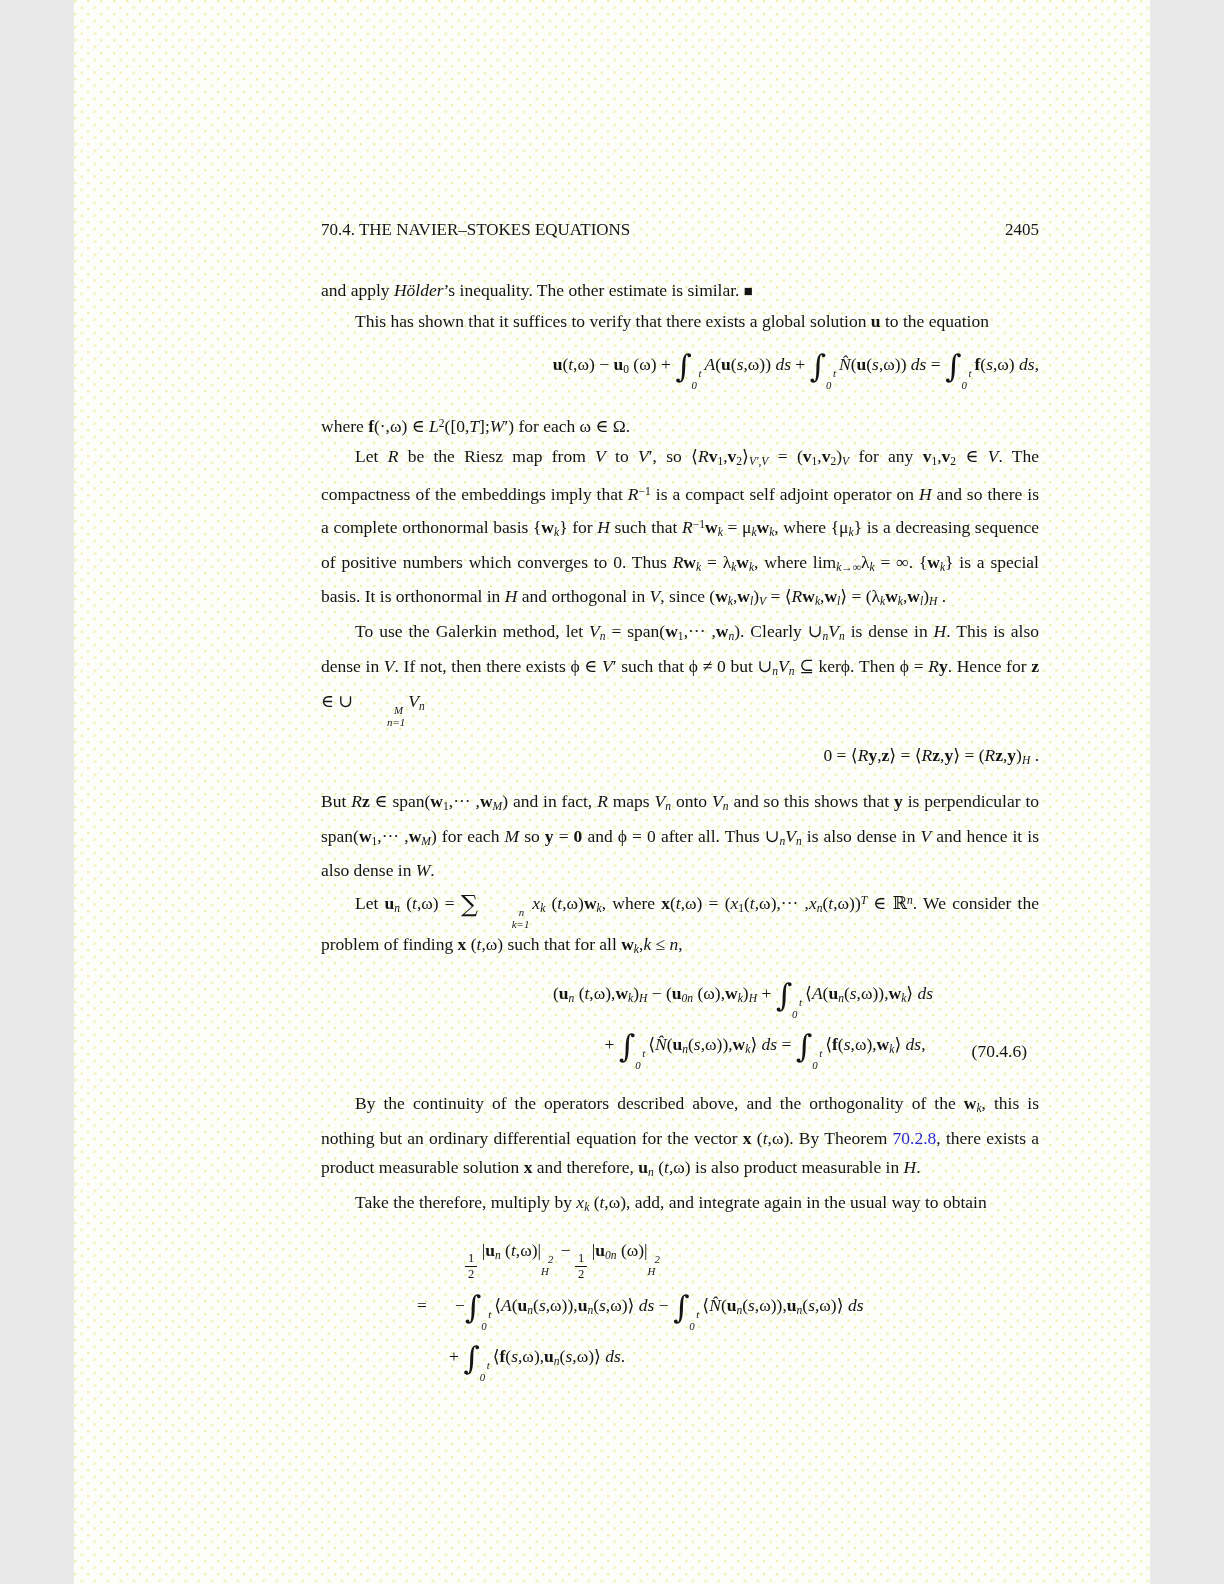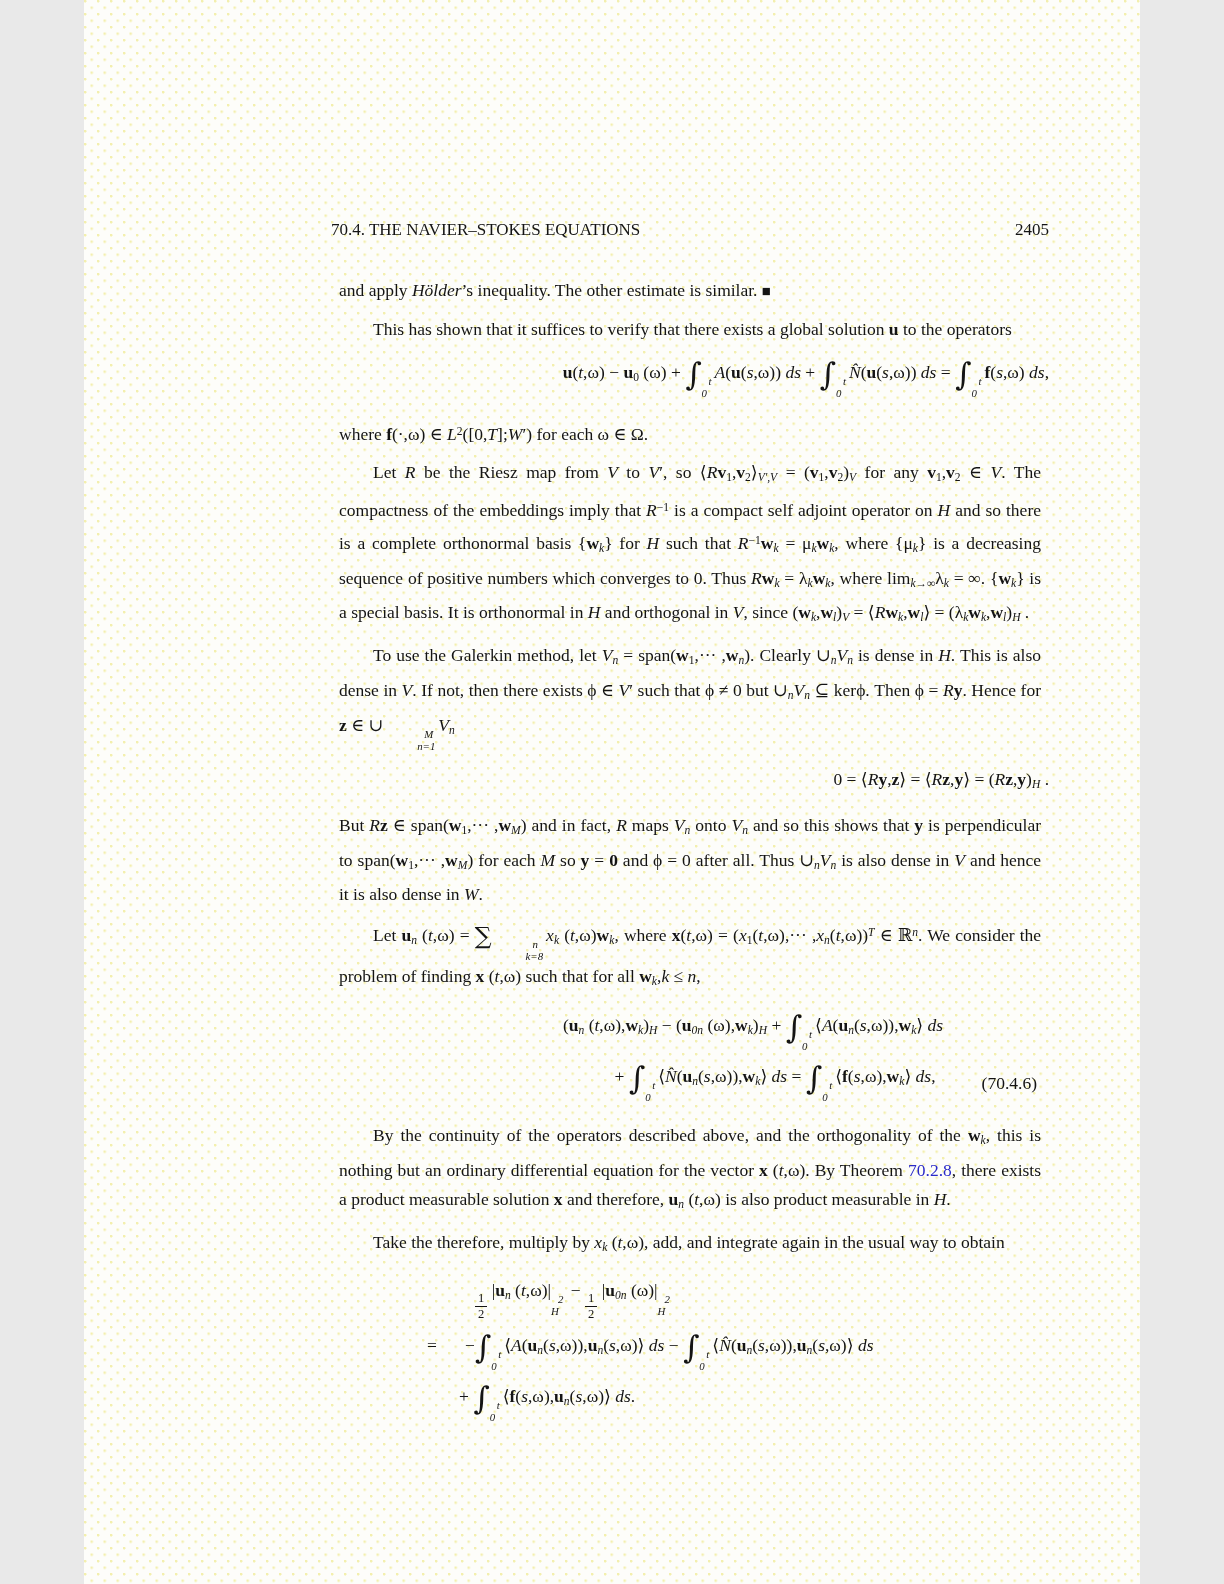--- a/index.html
+++ b/index.html
@@ -11,24 +11,25 @@
     background-color:#fdfdfa;
     background-image:
       radial-gradient(circle at 1.2px 1.2px, #f3efae 1px, rgba(0,0,0,0) 1.7px),
       radial-gradient(circle at 1.2px 1.2px, #f3efae 1px, rgba(0,0,0,0) 1.7px);
     background-size:13px 13px, 13px 13px;
     background-position:0 0, 6.5px 6.5px;
     color:#141414;
     font-family:"Liberation Serif","DejaVu Serif","DejaVu Sans",serif;
     font-size:17.5px;
     overflow:hidden;
+    padding-left:20px;
   }
   .content { position:absolute; left:247px; top:220px; width:718px; }
   .page-header { display:flex; justify-content:space-between; font-size:17px; margin:0 0 36px 0; }
-  p.para { margin:8px; text-align:justify; line-height:29.6px; }
+  p.para { margin:0; text-align:justify; line-height:29.6px; }
   p.indent { text-indent:34px; }
 
   
   .r-n { }
   .r-i { font-style:italic; }
   .r-b { font-weight:700; }
   .r-sub { font-size:66%; vertical-align:-0.28em; }
   .r-sup { font-size:66%; vertical-align:0.45em; }
   .r-link { color:var(--link,#2a2ac8); cursor:pointer; }
   .r-qed { font-size:15px; }
@@ -59,21 +60,21 @@
 
 <div class="sheet">
   <div class="content">
 
     <header class="page-header">
       <span>70.4.  THE NAVIER–STOKES EQUATIONS</span>
       <span>2405</span>
     </header>
 
     <p class="para"><span class="r-n">and apply </span><span class="r-i">Hölder</span><span class="r-n">’s inequality. The other estimate is similar. </span><span class="r-qed">■</span></p>
-    <p class="para indent"><span class="r-n">This has shown that it suffices to verify that there exists a global solution </span><span class="r-b">u</span><span class="r-n"> to the operators</span></p>
+    <p class="para indent"><span class="r-n">This has shown that it suffices to verify that there exists a global solution </span><span class="r-b">u</span><span class="r-n"> to the equation</span></p>
 
     <div class="eq">
       <div class="eqline"><span class="r-b">u</span><span class="r-n">(</span><span class="r-i">t</span><span class="r-n">,ω) − </span><span class="r-b">u</span><span class="r-sub">0</span><span class="r-n"> (ω) + </span><span class="r-int">∫</span><span class="r-limits">
             <span>t</span>
             <span>0</span>
           </span><span class="r-i">A</span><span class="r-n">(</span><span class="r-b">u</span><span class="r-n">(</span><span class="r-i">s</span><span class="r-n">,ω))</span><span class="r-i"> ds</span><span class="r-n"> + </span><span class="r-int">∫</span><span class="r-limits">
             <span>t</span>
             <span>0</span>
           </span><span class="r-i">N̂</span><span class="r-n">(</span><span class="r-b">u</span><span class="r-n">(</span><span class="r-i">s</span><span class="r-n">,ω))</span><span class="r-i"> ds</span><span class="r-n"> = </span><span class="r-int">∫</span><span class="r-limits">
             <span>t</span>
@@ -88,21 +89,21 @@
           <span>n=1</span>
         </span><span class="r-i">V</span><span class="r-sub r-i">n</span></p>
 
     <div class="eq">
       <div class="eqline"><span class="r-n">0 = ⟨</span><span class="r-i">R</span><span class="r-b">y</span><span class="r-n">,</span><span class="r-b">z</span><span class="r-n">⟩ = ⟨</span><span class="r-i">R</span><span class="r-b">z</span><span class="r-n">,</span><span class="r-b">y</span><span class="r-n">⟩ = (</span><span class="r-i">R</span><span class="r-b">z</span><span class="r-n">,</span><span class="r-b">y</span><span class="r-n">)</span><span class="r-sub r-i">H</span><span class="r-n"> .</span></div>
     </div>
 
     <p class="para"><span class="r-n">But </span><span class="r-i">R</span><span class="r-b">z</span><span class="r-n"> ∈ span(</span><span class="r-b">w</span><span class="r-sub">1</span><span class="r-n">,··· ,</span><span class="r-b">w</span><span class="r-sub r-i">M</span><span class="r-n">) and in fact, </span><span class="r-i">R</span><span class="r-n"> maps </span><span class="r-i">V</span><span class="r-sub r-i">n</span><span class="r-n"> onto </span><span class="r-i">V</span><span class="r-sub r-i">n</span><span class="r-n"> and so this shows that </span><span class="r-b">y</span><span class="r-n"> is perpendicular to span(</span><span class="r-b">w</span><span class="r-sub">1</span><span class="r-n">,··· ,</span><span class="r-b">w</span><span class="r-sub r-i">M</span><span class="r-n">) for each </span><span class="r-i">M</span><span class="r-n"> so </span><span class="r-b">y</span><span class="r-n"> = </span><span class="r-b">0</span><span class="r-n"> and ϕ = 0 after all.  Thus ∪</span><span class="r-sub r-i">n</span><span class="r-i">V</span><span class="r-sub r-i">n</span><span class="r-n"> is also dense in </span><span class="r-i">V</span><span class="r-n"> and hence it is also dense in </span><span class="r-i">W</span><span class="r-n">.</span></p>
     <p class="para indent"><span class="r-n">Let </span><span class="r-b">u</span><span class="r-sub r-i">n</span><span class="r-n"> (</span><span class="r-i">t</span><span class="r-n">,ω) = </span><span class="r-sum">∑</span><span class="r-limits">
           <span>n</span>
-          <span>k=8</span>
+          <span>k=1</span>
         </span><span class="r-i">x</span><span class="r-sub r-i">k</span><span class="r-n"> (</span><span class="r-i">t</span><span class="r-n">,ω)</span><span class="r-b">w</span><span class="r-sub r-i">k</span><span class="r-n">, where </span><span class="r-b">x</span><span class="r-n">(</span><span class="r-i">t</span><span class="r-n">,ω) = (</span><span class="r-i">x</span><span class="r-sub">1</span><span class="r-n">(</span><span class="r-i">t</span><span class="r-n">,ω),··· ,</span><span class="r-i">x</span><span class="r-sub r-i">n</span><span class="r-n">(</span><span class="r-i">t</span><span class="r-n">,ω))</span><span class="r-sup r-i">T</span><span class="r-n"> ∈ ℝ</span><span class="r-sup r-i">n</span><span class="r-n">.  We consider the problem of finding </span><span class="r-b">x</span><span class="r-n"> (</span><span class="r-i">t</span><span class="r-n">,ω) such that for all </span><span class="r-b">w</span><span class="r-sub r-i">k</span><span class="r-n">,</span><span class="r-i">k</span><span class="r-n"> ≤ </span><span class="r-i">n</span><span class="r-n">,</span></p>
 
     <div class="eq eq-left">
       <div class="eqline l1"><span class="r-n">(</span><span class="r-b">u</span><span class="r-sub r-i">n</span><span class="r-n"> (</span><span class="r-i">t</span><span class="r-n">,ω),</span><span class="r-b">w</span><span class="r-sub r-i">k</span><span class="r-n">)</span><span class="r-sub r-i">H</span><span class="r-n"> − (</span><span class="r-b">u</span><span class="r-sub r-i">0n</span><span class="r-n"> (ω),</span><span class="r-b">w</span><span class="r-sub r-i">k</span><span class="r-n">)</span><span class="r-sub r-i">H</span><span class="r-n"> + </span><span class="r-int">∫</span><span class="r-limits">
             <span>t</span>
             <span>0</span>
           </span><span class="r-n">⟨</span><span class="r-i">A</span><span class="r-n">(</span><span class="r-b">u</span><span class="r-sub r-i">n</span><span class="r-n">(</span><span class="r-i">s</span><span class="r-n">,ω)),</span><span class="r-b">w</span><span class="r-sub r-i">k</span><span class="r-n">⟩</span><span class="r-i"> ds</span></div>
       <div class="eqline l2">
         <span><span class="r-n">+ </span><span class="r-int">∫</span><span class="r-limits">
               <span>t</span>

